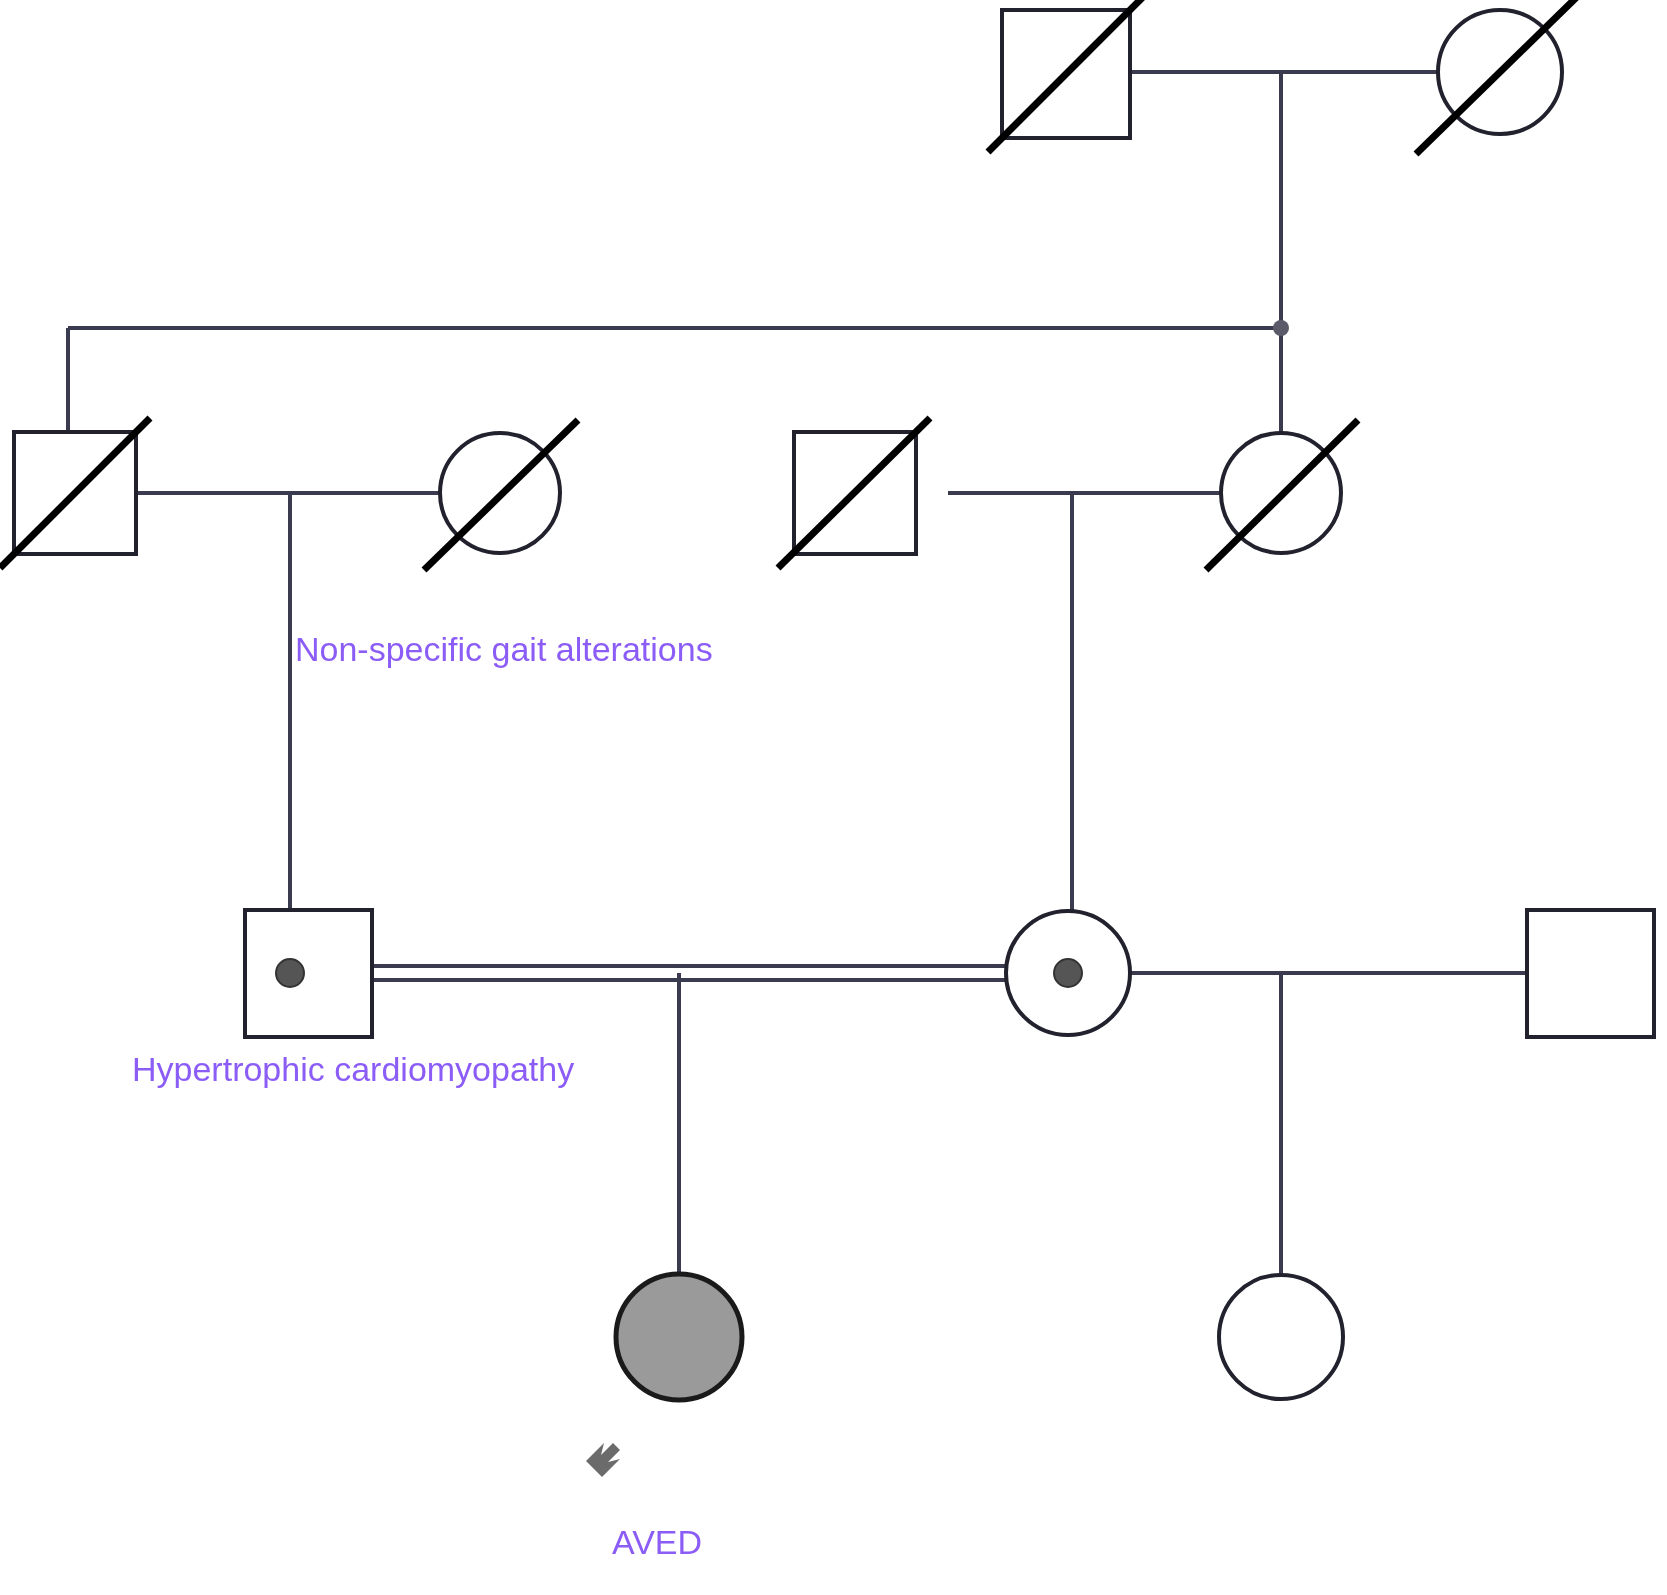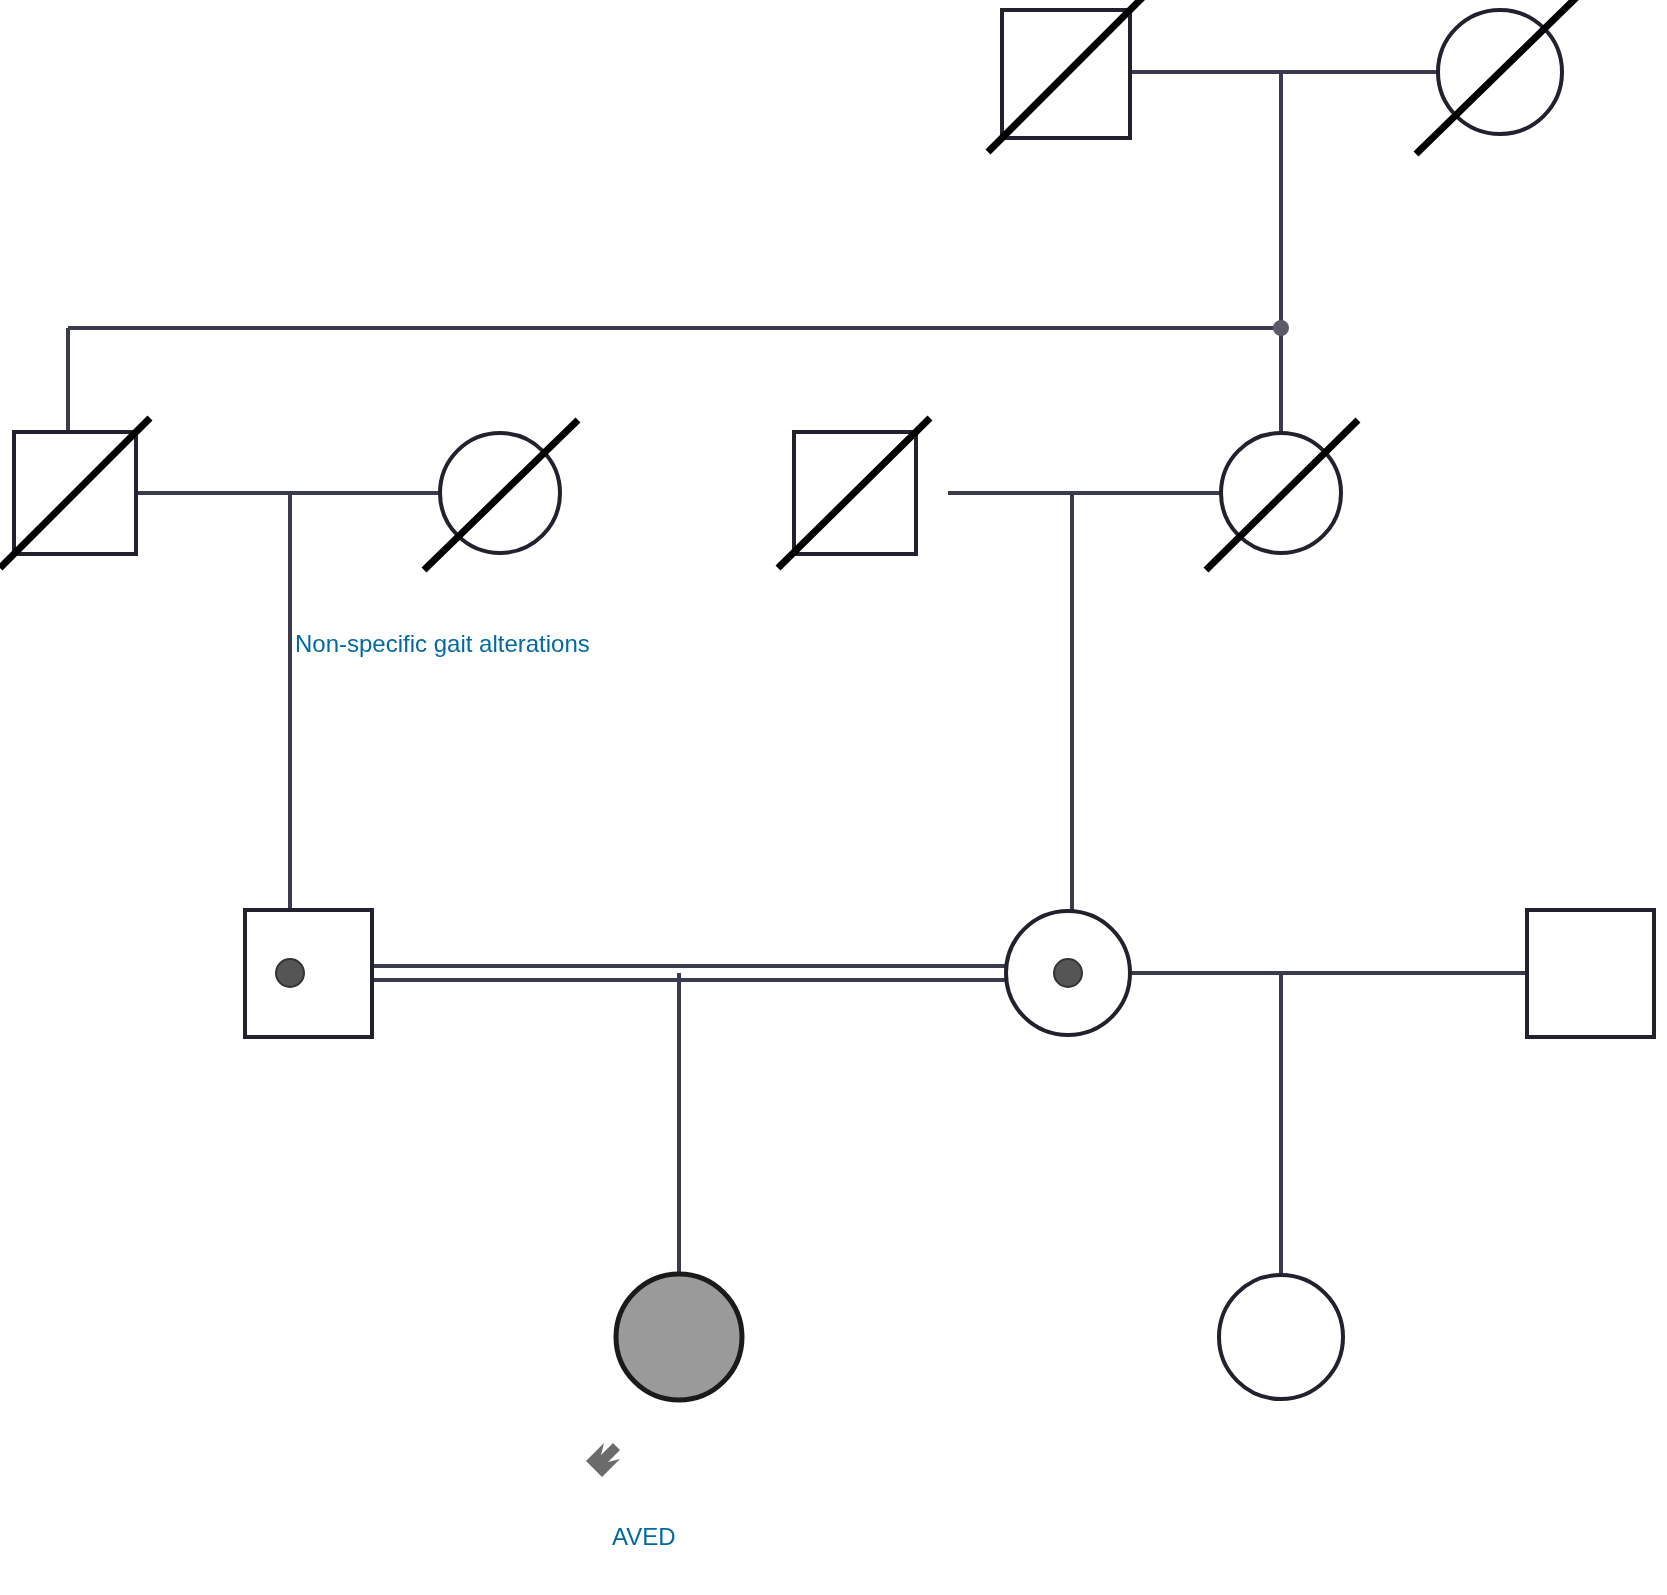--- a/index.html
+++ b/index.html
@@ -56,22 +56,22 @@
     fill: #5a5a6a;
     stroke: none;
   }
   .ped-arrow {
     fill: #6b6b6b;
     stroke: none;
   }
   .ped-label {
     position: absolute;
     font-family: "Liberation Sans", sans-serif;
-    font-size: 24px;
-    color: #0369a1;
+    font-size: 34px;
+    color: #8b5cf6;
     white-space: nowrap;
     line-height: 1;
   }
   #label-gait {
     left: 295px;
     top: 632px;
   }
   #label-hcm {
     left: 132px;
     top: 1052px;
@@ -187,16 +187,17 @@
     </g>
 
     <g>
       <circle class="ped-shape" cx="1281" cy="1337" r="62"></circle>
     </g>
 
   </svg>
 
   <div class="ped-label" id="label-gait">Non-specific gait alterations</div>
 
+  <div class="ped-label" id="label-hcm">Hypertrophic cardiomyopathy</div>
 
   <div class="ped-label" id="label-aved">AVED</div>
 
 </div>
 
 </body></html>

